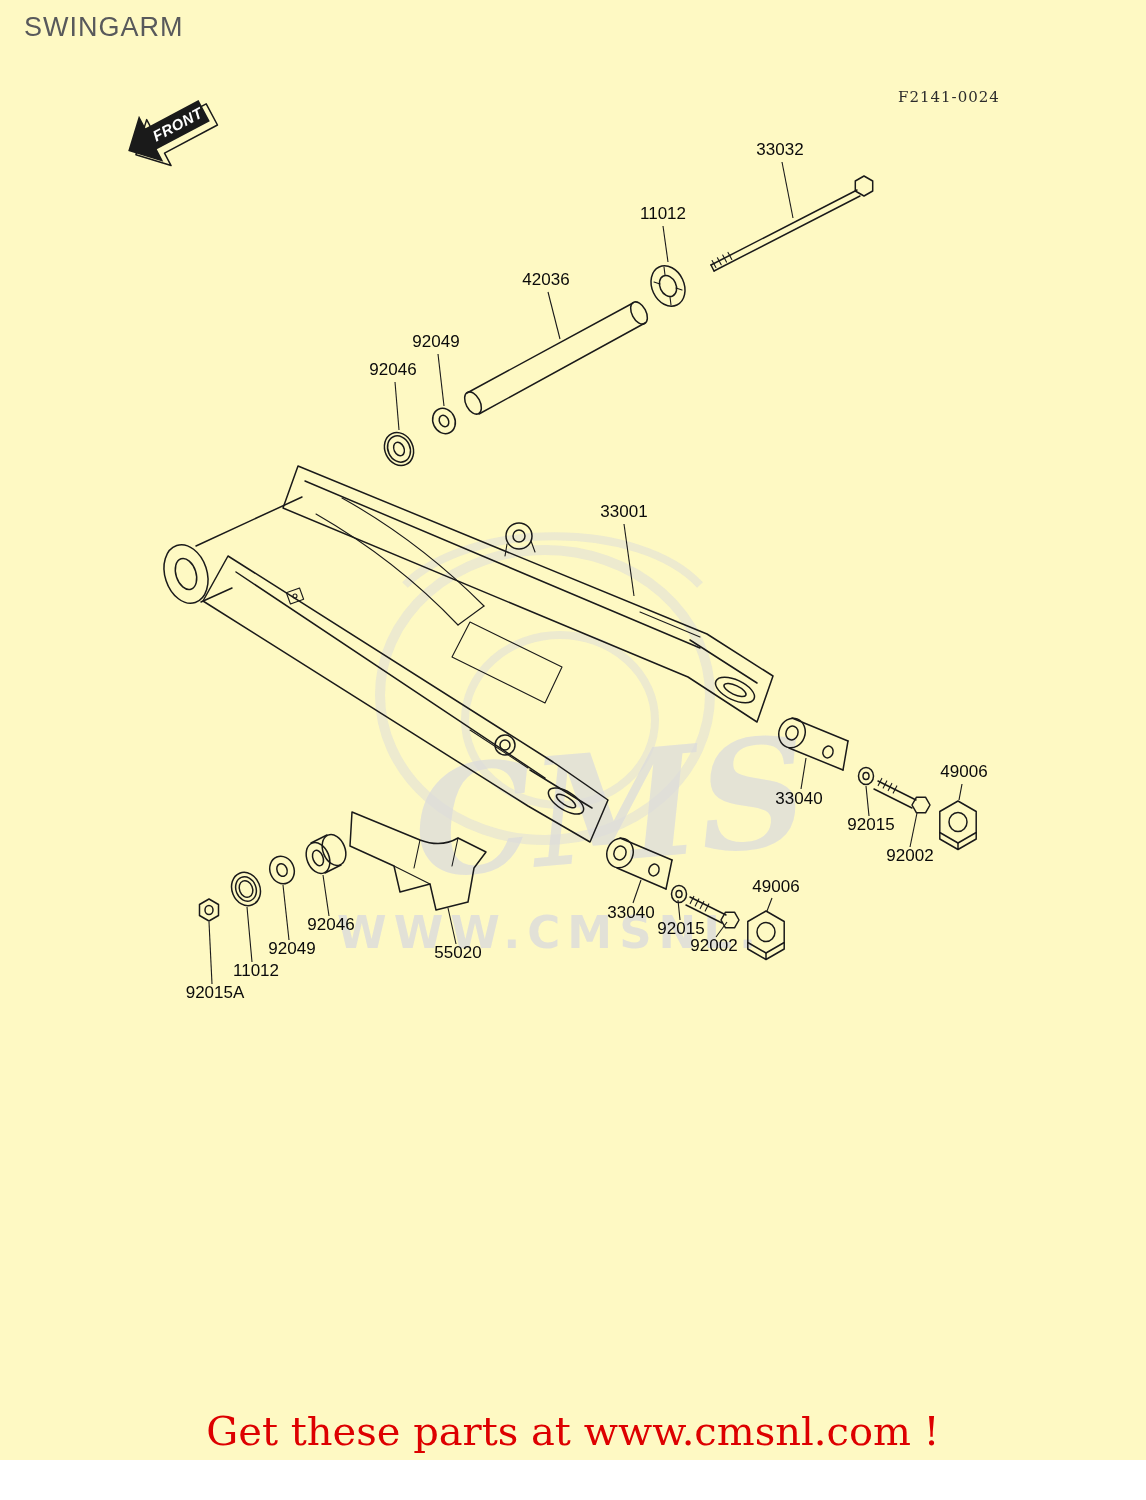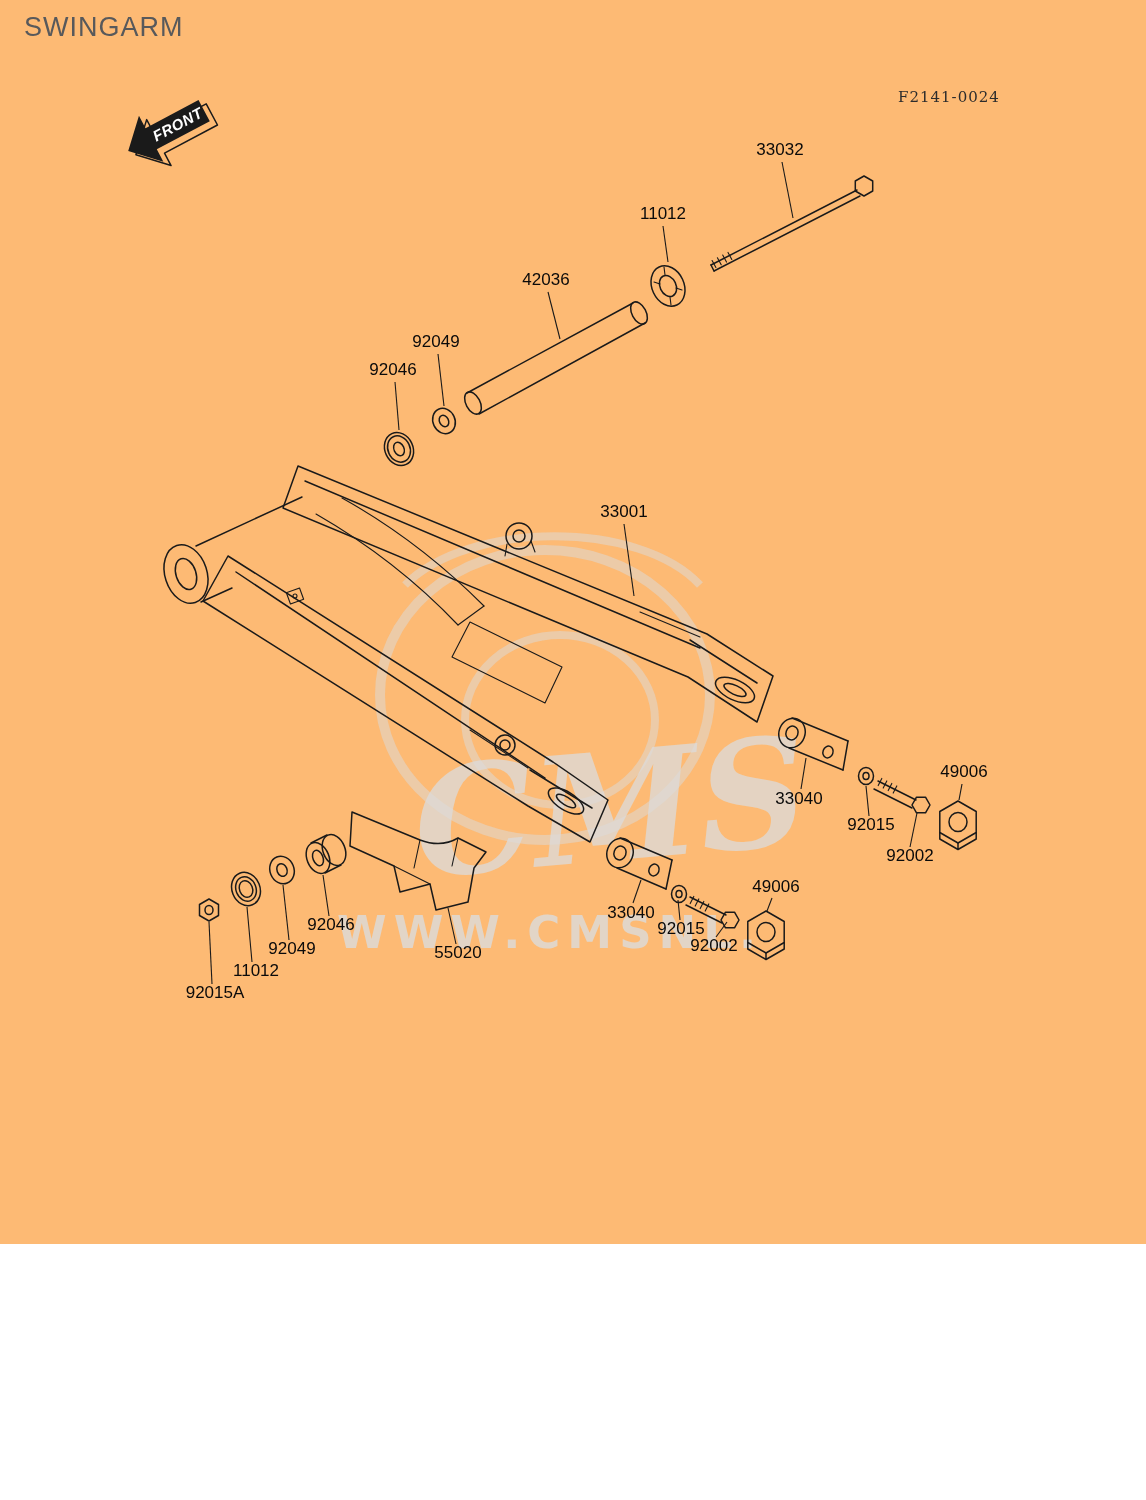--- a/index.html
+++ b/index.html
@@ -1,16 +1,16 @@
 <!DOCTYPE html>
 <html style="--line: #1a1a1a; --title-gray: #58595b; --footer-red: #dd0000; --wm: #dcdcdc;"><head>
 <meta charset="utf-8">
 <style>
   html,body{margin:0;padding:0;background:#ffffff;}
-  .page{position:relative;width:1146px;height:1244px;background:#fdba74;overflow:hidden;
+  .page{position:relative;width:1146px;height:1460px;background:#fef9c3;overflow:hidden;
         font-family:"Liberation Sans",sans-serif;}
   .page-title{position:absolute;top:12px;left:24px;font-size:27px;letter-spacing:1px;
         color:var(--title-gray,#58595b);}
   .figure-code{position:absolute;top:64px;left:898px;font-family:"DejaVu Serif",serif;
         font-size:15px;letter-spacing:1px;color:#2c2c2c;margin-top:24px;}
   .footer-cta{position:absolute;bottom:6px;left:0;right:0;text-align:center;
         font-family:"DejaVu Serif",serif;font-size:40px;color:var(--footer-red,#dd0000);}
   svg{position:absolute;top:0;left:0;}
   .ln{stroke:var(--line,#1a1a1a);fill:none;stroke-width:1.5;stroke-linejoin:round;stroke-linecap:round;}
   .lnthin{stroke:var(--line,#1a1a1a);fill:none;stroke-width:1.1;stroke-linejoin:round;stroke-linecap:round;}
@@ -227,13 +227,14 @@
         <text x="331" y="930" class="part-label">92046</text>
         <line x1="289" y1="940" x2="283" y2="885" class="leader"></line>
         <text x="292" y="954" class="part-label">92049</text>
         <line x1="252" y1="962" x2="247" y2="907" class="leader"></line>
         <text x="256" y="976" class="part-label">11012</text>
         <line x1="212" y1="984" x2="209" y2="922" class="leader"></line>
         <text x="215" y="998" class="part-label">92015A</text>
       </g>
   </svg>
 
+  <div class="footer-cta">Get these parts at www.cmsnl.com !</div>
 </div>
 
 </body></html>

